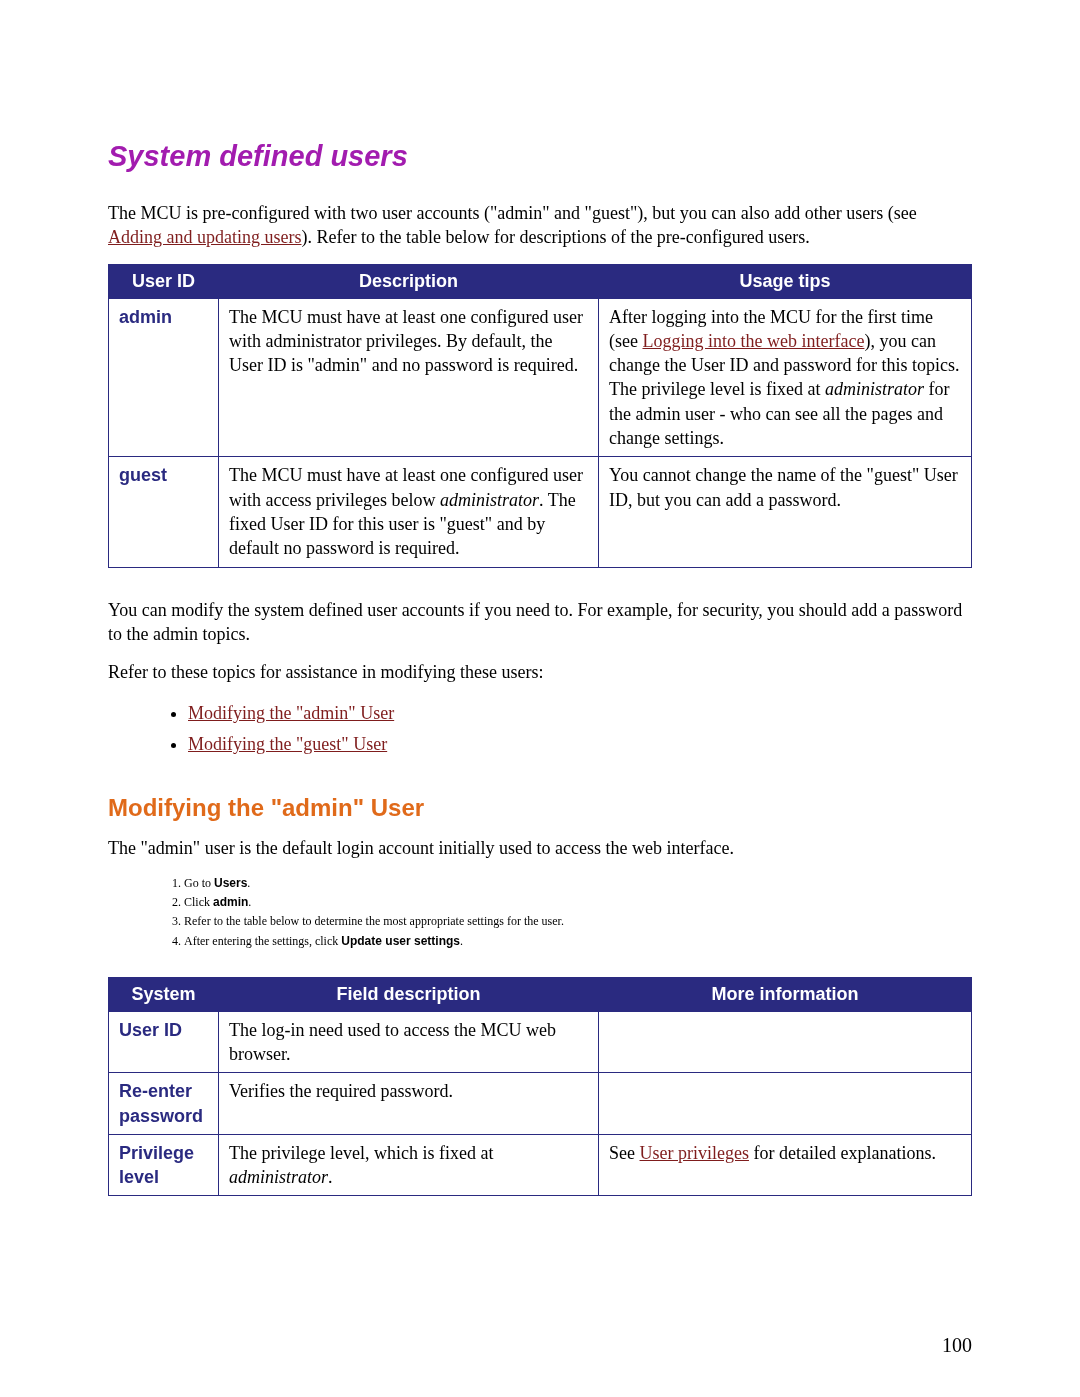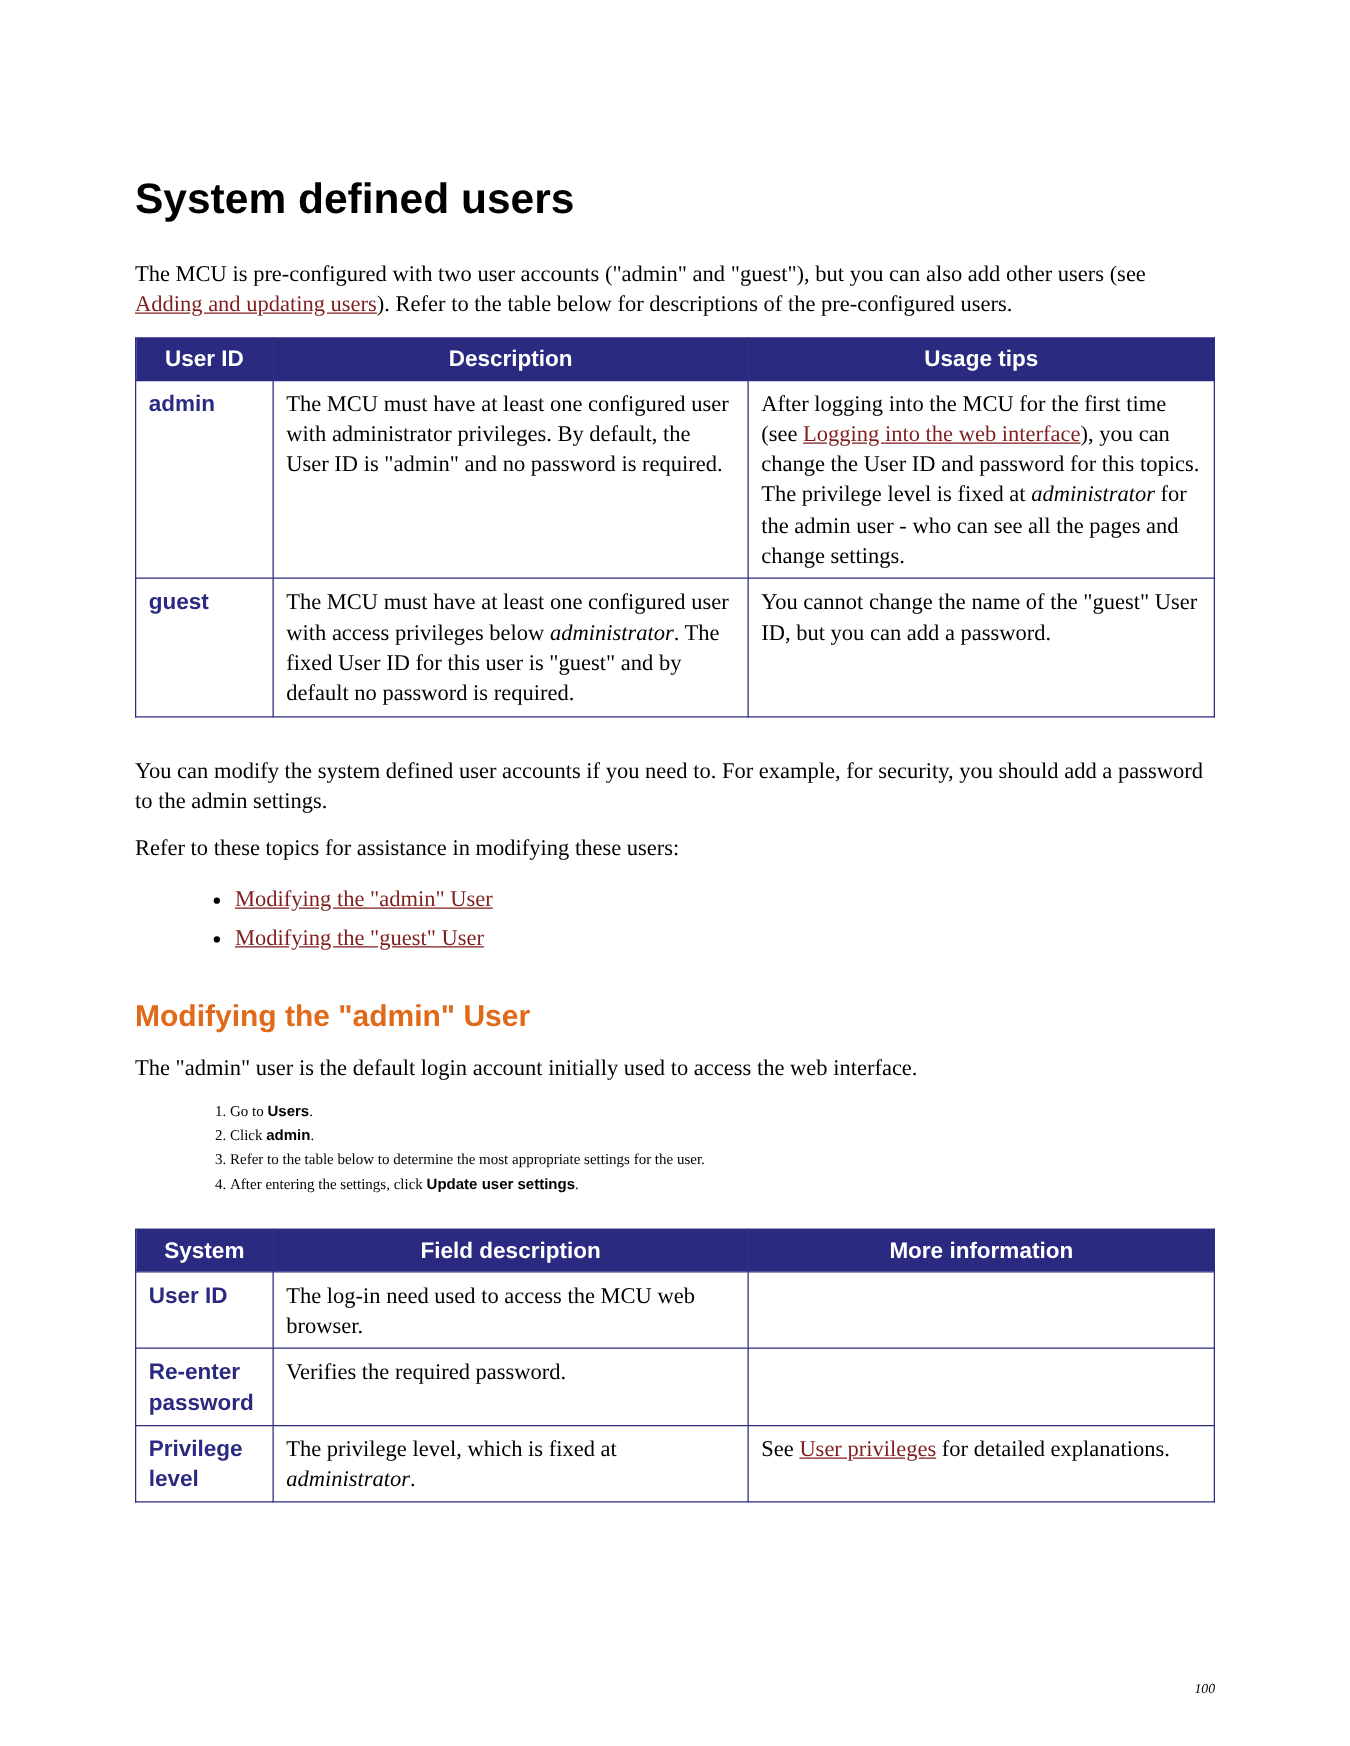--- a/index.html
+++ b/index.html
@@ -11,23 +11,24 @@
   .page {
     width: 1080px;
     min-height: 1397px;
     padding: 140px 108px 60px 108px;
     box-sizing: border-box;
     position: relative;
   }
   h1.title {
     font-family: "Segoe UI", Arial, Helvetica, sans-serif;
     font-weight: 700;
-    font-size: 34px;
-    color: #000000;
+    font-size: 29px;
+    color: #a21caf;
     margin: 0 0 28px 0;
+    font-style: italic;
   }
   h2.subhead {
     font-family: "Segoe UI", Arial, Helvetica, sans-serif;
     font-weight: 700;
     font-size: 24px;
     color: #e06a1a;
     margin: 34px 0 14px 0;
   }
   p { font-size: 18px; line-height: 1.35; margin: 14px 0; }
   a.link { color: #7f1d1d; text-decoration: underline; }
@@ -60,23 +61,22 @@
   table.data td.rowhead {
     font-family: "Segoe UI", Arial, Helvetica, sans-serif;
     font-weight: 700;
     color: #2a2a80;
   }
   .italic { font-style: italic; }
   .pagenum {
     position: absolute;
     bottom: 40px;
     right: 108px;
-    font-size: 11px;
+    font-size: 20px;
     font-family: Georgia, serif;
-    font-style: italic;
   }
 </style>
 </head>
 <body>
 
 <div class="page">
 
   <h1 class="title">System defined users</h1>
 
   <p>
@@ -107,21 +107,21 @@
       <tr>
         <td class="rowhead">guest</td>
         <td>
           <span>The MCU must have at least one configured user with access privileges below </span><span class="italic">administrator</span><span>. The fixed User ID for this user is "guest" and by default no password is required.</span>
         </td>
         <td>You cannot change the name of the "guest" User ID, but you can add a password.</td>
       </tr>
     </tbody>
   </table>
 
-  <p>You can modify the system defined user accounts if you need to. For example, for security, you should add a password to the admin settings.</p>
+  <p>You can modify the system defined user accounts if you need to. For example, for security, you should add a password to the admin topics.</p>
 
 
   <p>Refer to these topics for assistance in modifying these users:</p>
 
   <ul class="bullets">
     <li><a href="#" class="link">Modifying the "admin" User</a></li>
     <li><a href="#" class="link">Modifying the "guest" User</a></li>
   </ul>
 
   <h2 class="subhead">Modifying the "admin" User</h2>

